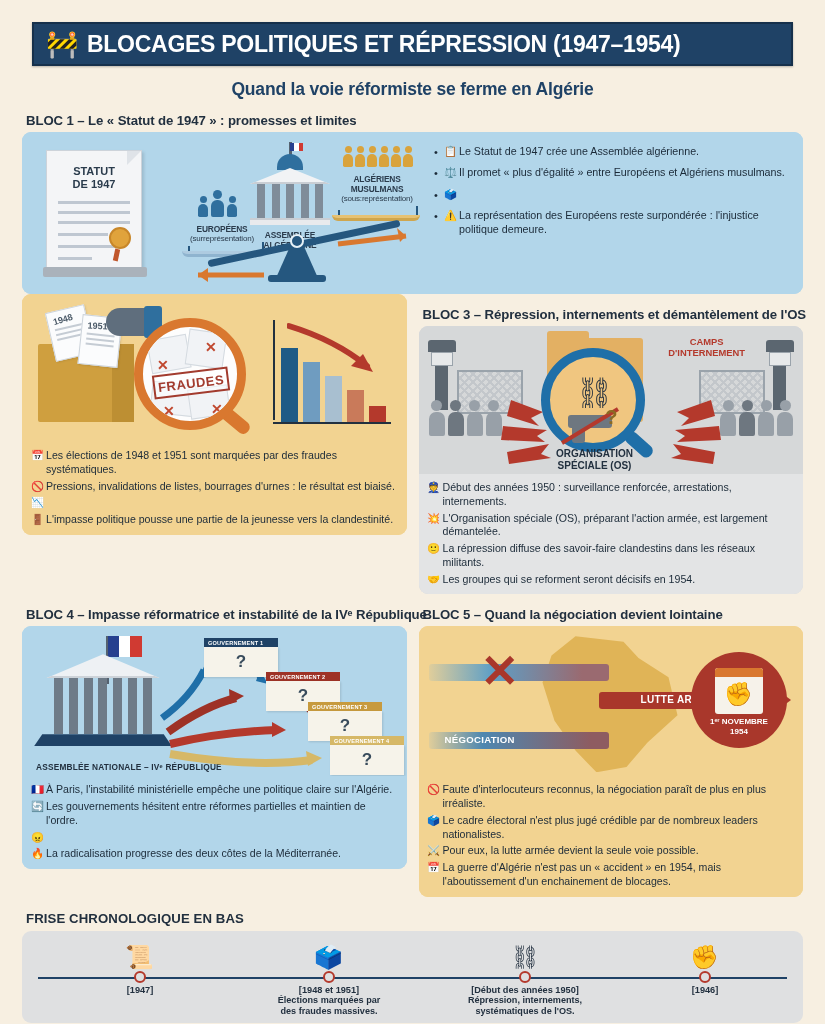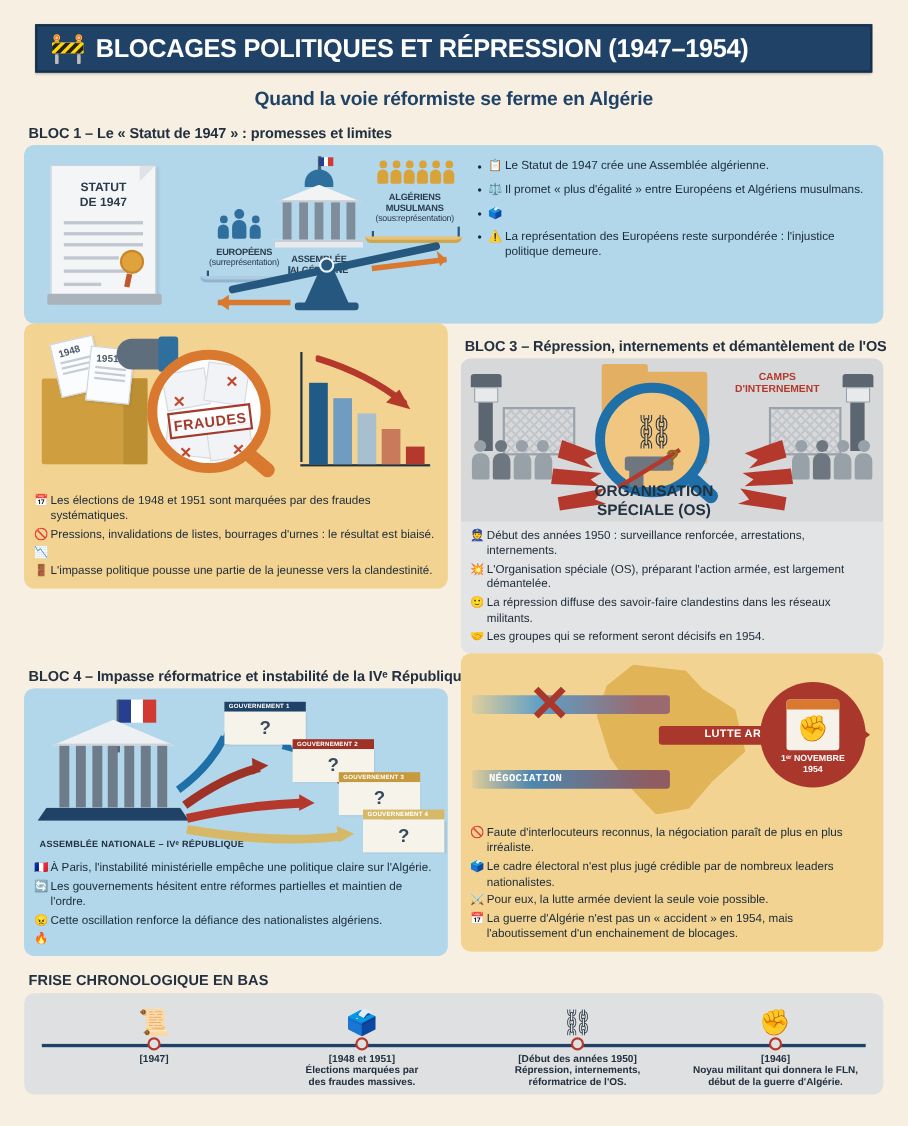--- a/index.html
+++ b/index.html
@@ -190,21 +190,21 @@
   .pg .bd{width:16px;height:24px;border-radius:7px 7px 2px 2px;background:#98a0a8;}
   .pg.dark .hd,.pg.dark .bd{background:#6e7780;}
   .folder{position:absolute;left:128px;top:12px;width:96px;height:84px;
     background:#e3b063;border-radius:3px;}
   .folder .tab{position:absolute;top:-7px;left:0;width:42px;height:9px;background:#e3b063;border-radius:3px 3px 0 0;}
   .mag3{position:absolute;left:122px;top:22px;width:104px;height:104px;border-radius:50%;
     border:9px solid #1f6fa8;background:#f0c680;}
   .mag3h{position:absolute;left:204px;top:112px;width:32px;height:13px;background:#1f6fa8;border-radius:6px;transform:rotate(42deg);}
   .cuffs{position:absolute;left:26px;top:18px;font-size:30px;}
   .os-lbl{position:absolute;left:120px;bottom:2px;width:112px;text-align:center;
-    font-size:14px;font-weight:bold;color:#22303f;line-height:1.2;}
+    font-size:10px;font-weight:bold;color:#22303f;line-height:1.2;}
   .camps-lbl{position:absolute;right:58px;top:10px;text-align:center;
     font-size:9.4px;font-weight:bold;color:#b4392c;line-height:1.2;}
 
   
   .b4-art{height:150px;position:relative;background:#b2d6ea;overflow:hidden;}
   .an-bldg{position:absolute;left:24px;top:28px;width:114px;height:92px;}
   .an-bldg .roof{position:absolute;top:0;left:0;width:114px;height:24px;background:#eef1f4;
     clip-path:polygon(50% 0,100% 100%,0 100%);border-bottom:2px solid #cdd3d9;}
   .an-bldg .cols{position:absolute;top:24px;left:8px;width:98px;height:56px;display:flex;justify-content:space-between;}
   .an-bldg .cols i{width:9px;height:56px;background:#6e7b88;display:block;}
@@ -223,21 +223,21 @@
   
   .b5-art{height:150px;position:relative;background:#f2d391;overflow:hidden;}
   .dzmap{position:absolute;left:112px;top:10px;width:150px;height:136px;background:#e0b457;
     clip-path:polygon(30% 0,62% 4%,72% 16%,92% 30%,98% 58%,78% 78%,64% 96%,44% 100%,30% 84%,16% 62%,8% 34%,14% 14%);}
   .flow{position:absolute;height:17px;border-radius:3px;}
   .flow.top{left:10px;top:38px;width:180px;background:linear-gradient(to right,rgba(122,175,210,.15),#5e9fc6 35%,#9a6a70 85%);}
   .flow.bot{left:10px;top:106px;width:180px;background:linear-gradient(to right,rgba(122,175,210,.15),#4d87b0 30%,#8e5c61 90%);}
   .flow.join{left:180px;top:66px;width:170px;background:#a9372b;}
   .flow.join:after{content:"";position:absolute;right:-22px;top:-10px;width:0;height:0;
     border-top:18px solid transparent;border-bottom:18px solid transparent;border-left:24px solid #a9372b;}
-  .neg-lbl{position:absolute;left:26px;top:108px;color:#fff;font-size:9.6px;font-weight:bold;letter-spacing:.3px;font-family:Liberation Mono, monospace;}
+  .neg-lbl{position:absolute;left:26px;top:108px;color:#fff;font-size:9.6px;font-weight:bold;letter-spacing:.3px;}
   .lutte-lbl{position:absolute;left:222px;top:68px;color:#fff;font-size:10px;font-weight:bold;letter-spacing:.3px;}
   .bigx{position:absolute;left:62px;top:22px;font-size:46px;color:#a9372b;font-weight:bold;line-height:1;}
   .circ{position:absolute;right:16px;top:26px;width:96px;height:96px;border-radius:50%;background:#a9372b;}
   .cal{position:absolute;left:24px;top:16px;width:48px;height:46px;background:#f6f2ea;border-radius:3px;}
   .cal .tp{height:9px;background:#d9782f;border-radius:3px 3px 0 0;}
   .cal .fist{text-align:center;font-size:23px;line-height:34px;}
   .cal-lbl{position:absolute;left:0;right:0;bottom:11px;text-align:center;color:#fff;
     font-size:8px;font-weight:bold;line-height:1.25;}
 
   
@@ -639,30 +639,31 @@
           <div class="bullet">
             <span class="emo">🇫🇷</span>
             <span>À Paris, l'instabilité ministérielle empêche une politique claire sur l'Algérie.</span>
           </div>
           <div class="bullet">
             <span class="emo">🔄</span>
             <span>Les gouvernements hésitent entre réformes partielles et maintien de l'ordre.</span>
           </div>
           <div class="bullet">
             <span class="emo">😠</span>
-            <span>Cette oscillation renforce la défiance des nationalistes algériens.</span>
           </div>
           <div class="bullet">
             <span class="emo">🔥</span>
+            <span>La radicalisation progresse des deux côtes de la Méditerranée.</span>
           </div>
         </div>
       </div>
     </div>
 
     <div class="col">
+      <div class="bloc-title">BLOC 5 – Quand la négociation devient lointaine</div>
       <div class="panel gold">
         <div class="b5-art">
           <div class="dzmap"></div>
           <div class="flow top"></div>
           <div class="flow bot"></div>
           <div class="flow join"></div>
           <div class="bigx">✕</div>
           <div class="neg-lbl">NÉGOCIATION</div>
           <div class="lutte-lbl">LUTTE ARMÉE</div>
           <div class="circ">
@@ -717,28 +718,24 @@
         <div>des fraudes massives.</div>
       </div>
     </div>
 
     <div class="tl-node" style="left:503px">
       <div class="tl-ico">⛓</div>
       <div class="tl-dot"></div>
       <div class="tl-date">[Début des années 1950]</div>
       <div class="tl-desc">
         <div>Répression, internements,</div>
-        <div>réformatrice de l'OS.</div>
+        <div>systématiques de l'OS.</div>
       </div>
     </div>
 
     <div class="tl-node" style="left:683px">
       <div class="tl-ico">✊</div>
       <div class="tl-dot"></div>
       <div class="tl-date">[1946]</div>
-      <div class="tl-desc">
-        <div>Noyau militant qui donnera le FLN,</div>
-        <div>début de la guerre d'Algérie.</div>
-      </div>
     </div>
   </div>
 
 </div>
 
 </body></html>

